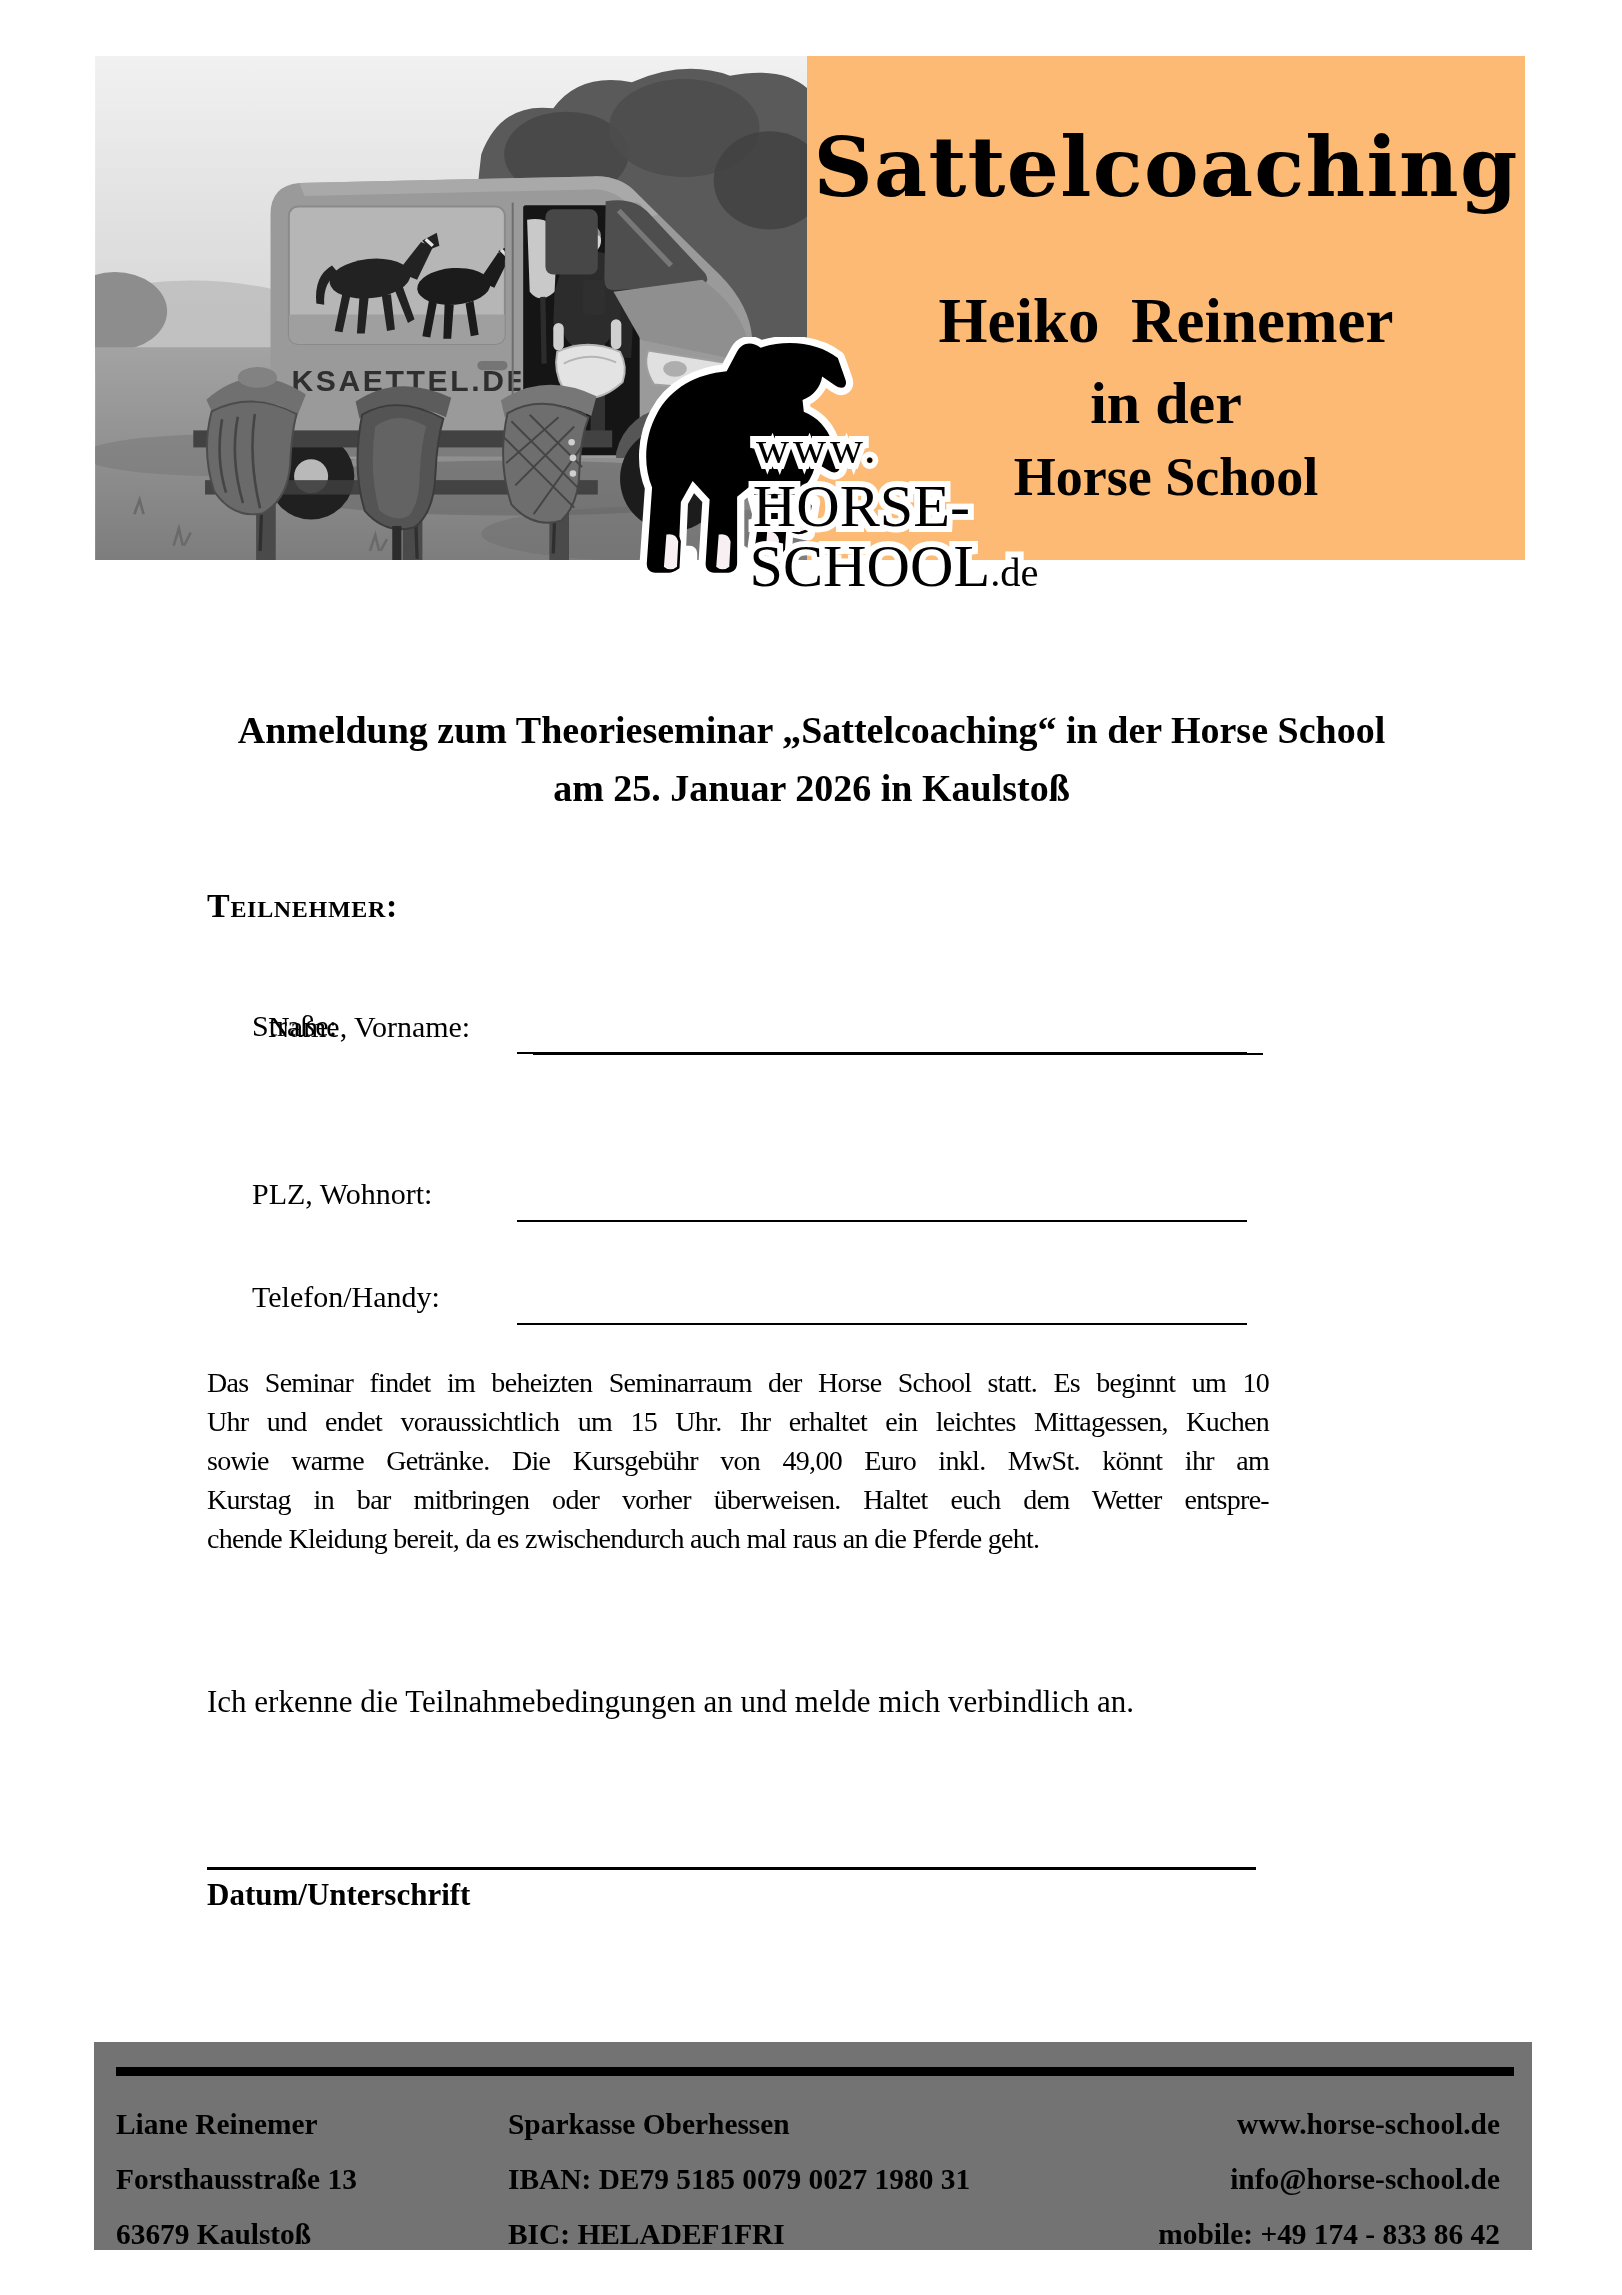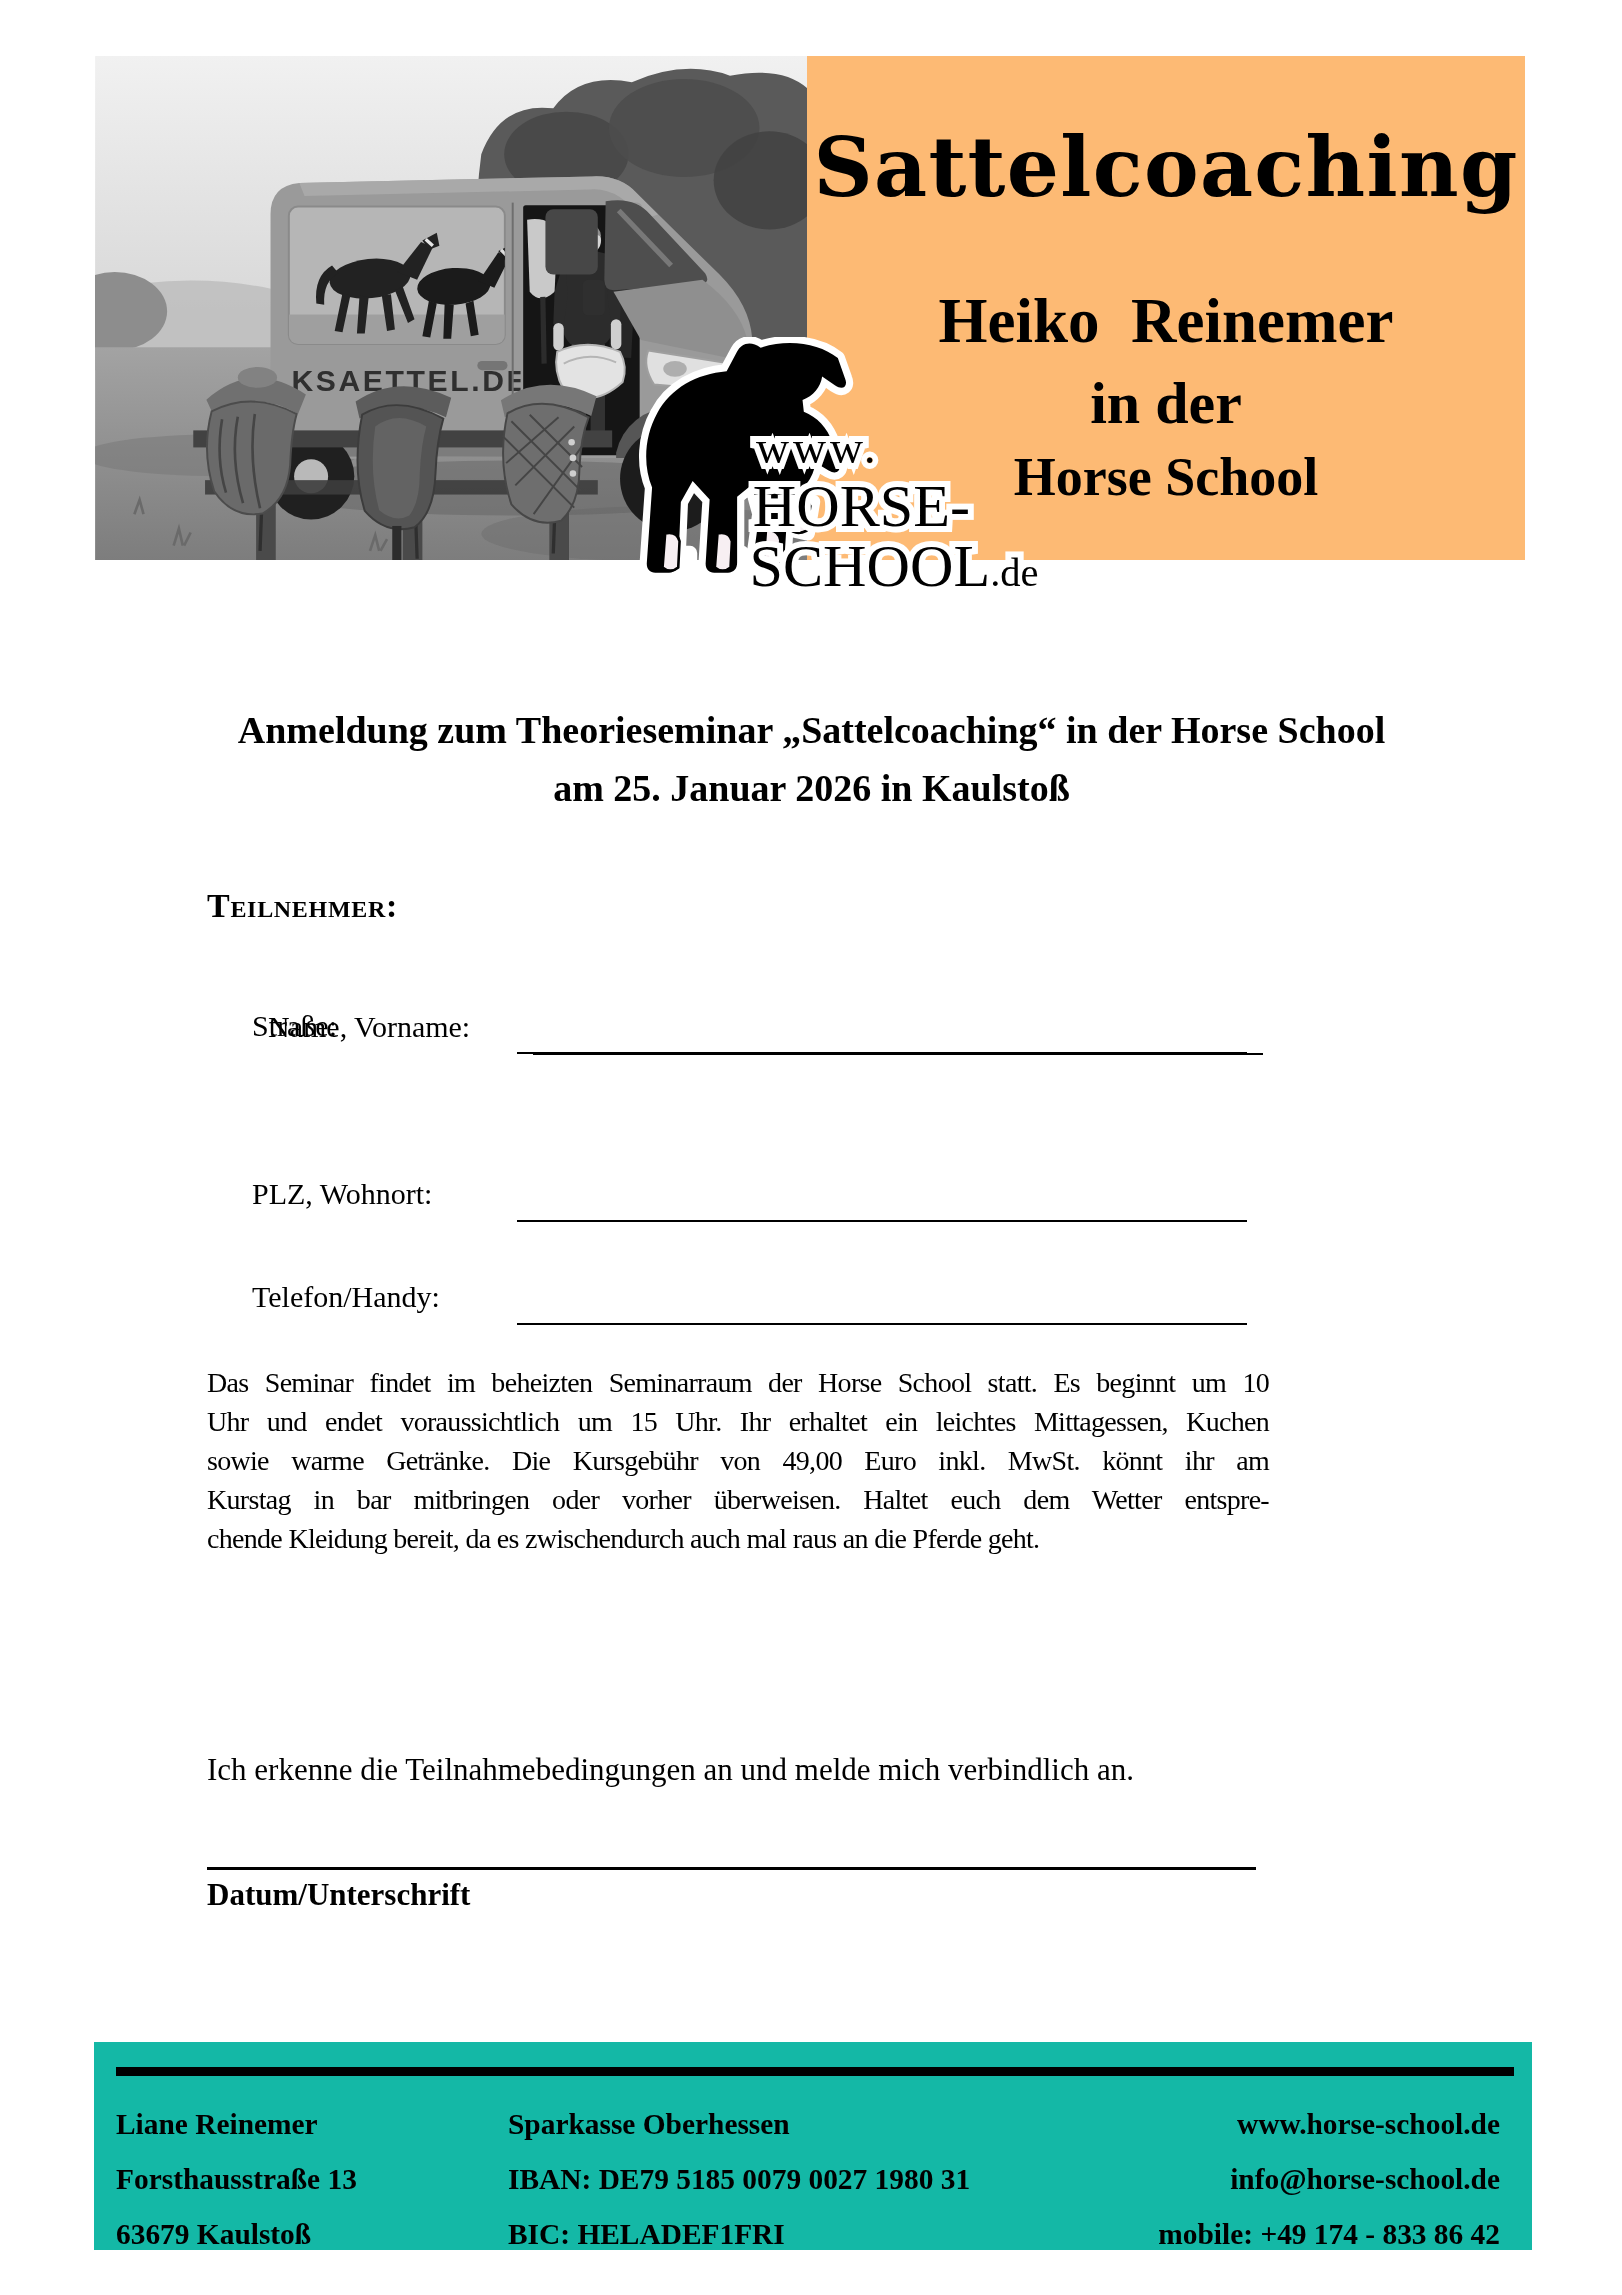--- a/index.html
+++ b/index.html
@@ -29,26 +29,26 @@
   .form-label{position:absolute;left:252px;top:0;font-size:30px;}
   .field-line{position:absolute;left:517px;top:43px;width:730px;height:0;
               border-bottom:2.6px solid #000;}
 
   
   #body-par{left:207px;top:1363px;width:1062px;font-size:28px;letter-spacing:-0.7px;}
   #body-par .pline{line-height:39px;}
   #body-par .just{text-align:justify;text-align-last:justify;}
 
   
-  #consent-line{left:207px;top:1752px;width:1178px;font-size:31px;}
+  #consent-line{left:207px;top:1684px;width:1178px;font-size:31px;}
   #signature-line{left:207px;top:1830px;width:1049px;height:37px;border-bottom:3.3px solid #000;}
   #signature-label{left:207px;top:1877px;font-size:31px;font-weight:bold;}
 
   
-  #footer{left:94px;top:2042px;width:1438px;height:208px;background:#14b8a6;}
+  #footer{left:94px;top:2042px;width:1438px;height:208px;background:#737373;}
   #footer-rule{position:absolute;left:22px;right:18.3px;top:25px;height:8.5px;background:#000;}
   .fcol{position:absolute;top:55px;font-size:29.4px;font-weight:bold;line-height:55px;}
   #fcol1{left:22px;}
   #fcol2{left:414px;}
   #fcol3{right:32px;text-align:right;}
 
   svg{display:block;}
   .outlined{fill:#000;stroke:#fff;stroke-width:18px;paint-order:stroke;
             font-family:"Liberation Serif",serif;}
 </style>

